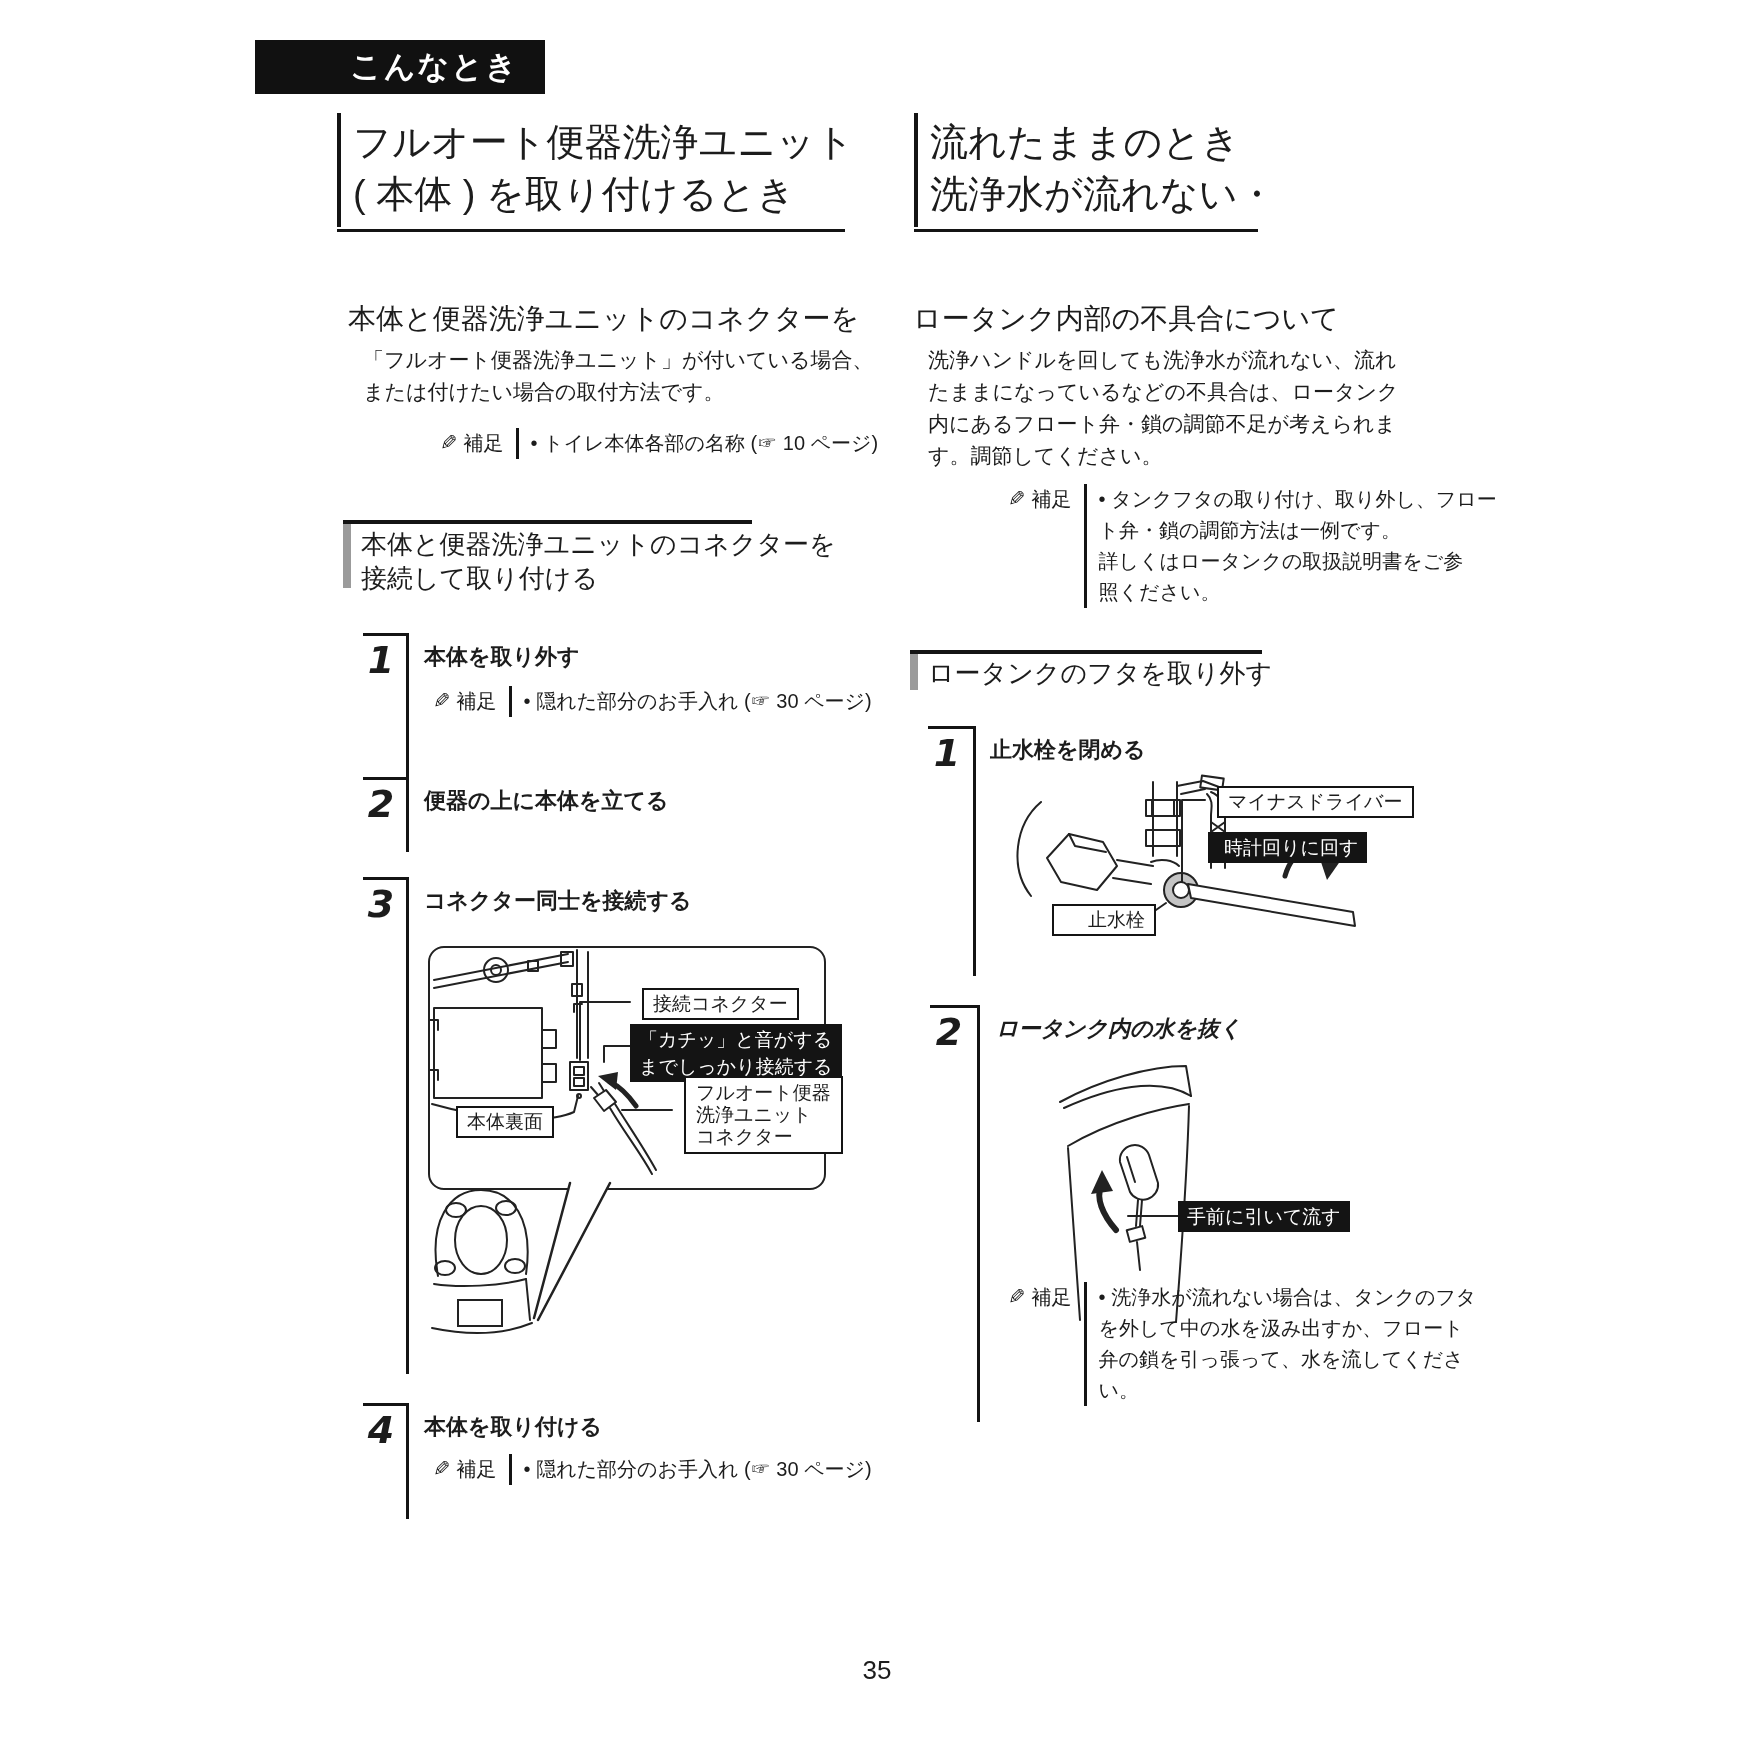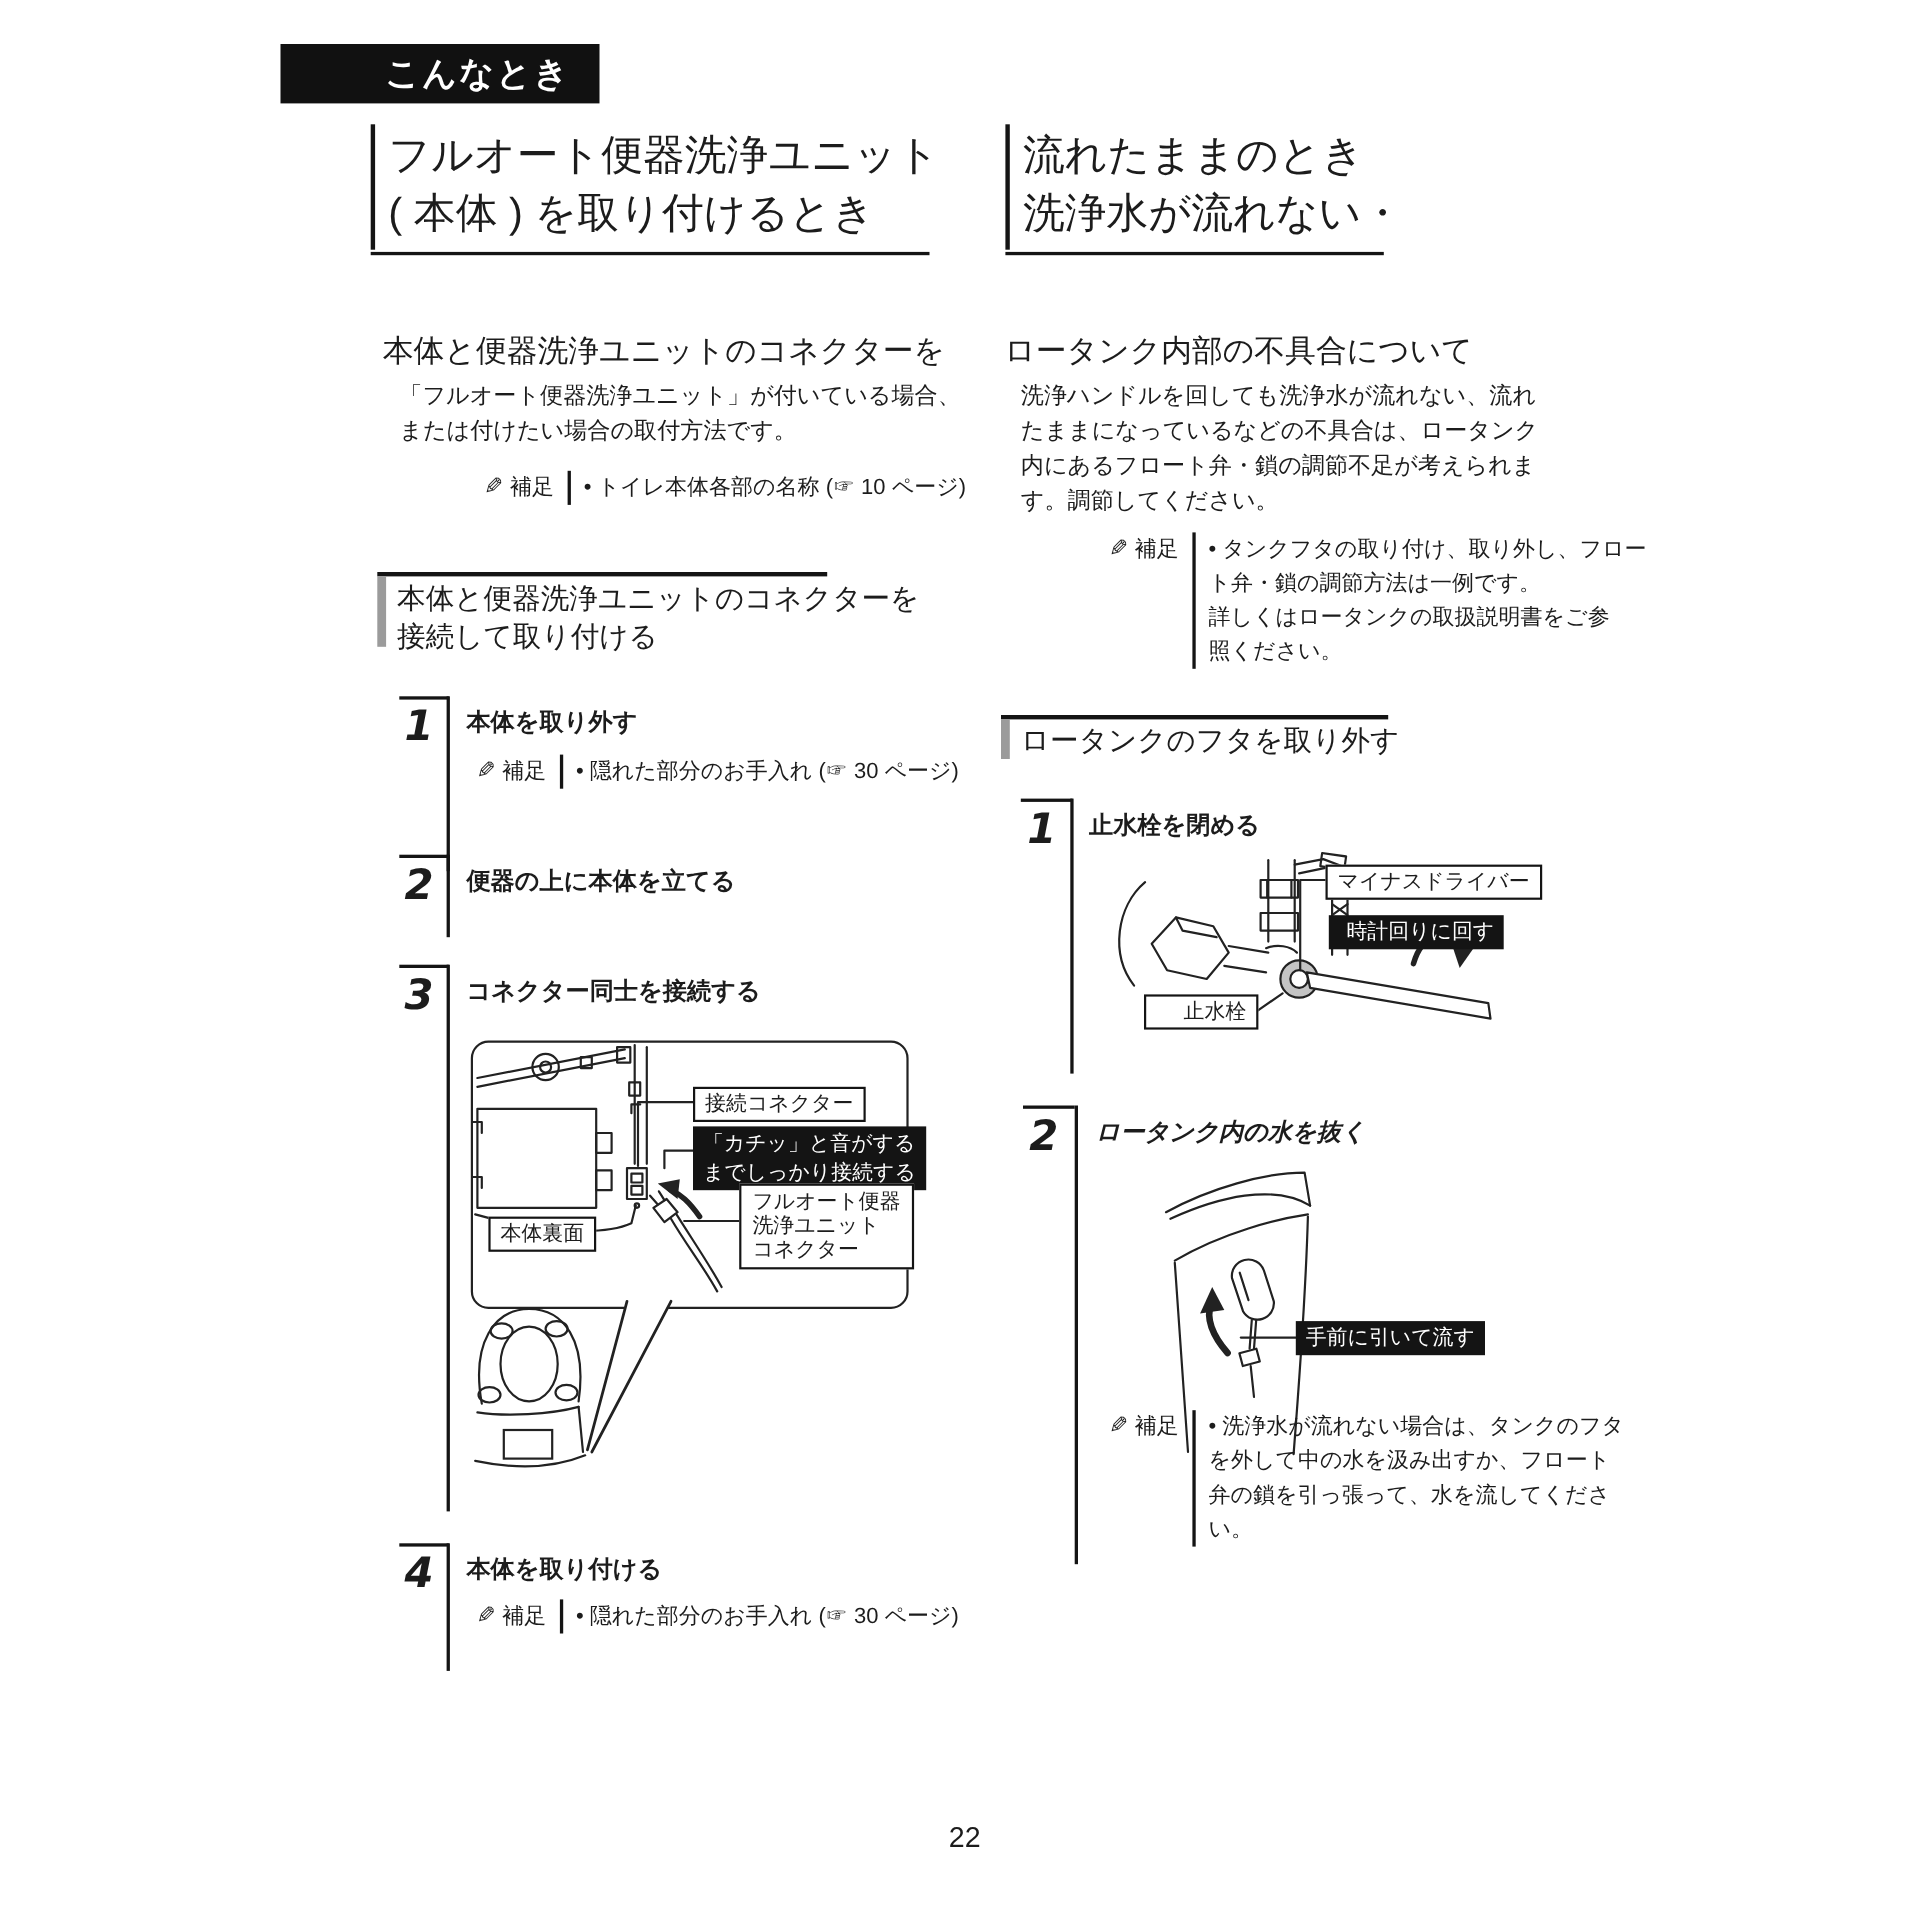--- a/index.html
+++ b/index.html
@@ -22,21 +22,21 @@
   .note .icon{display:inline-block; transform:scaleX(-1); font-size:21px; margin-right:6px; line-height:30px;}
   .note .lbl{margin-right:12px; line-height:30px;}
   .note .txt{border-left:3px solid #141414; padding-left:12px; line-height:31px;}
   .step-num{
     font-size:38px; font-weight:bold; font-style:italic; width:42px; text-align:center;
     font-family:"DejaVu Sans", sans-serif; line-height:42px;
   }
   .step-title{font-size:22px; font-weight:bold; white-space:nowrap;}
   .vline{background:#141414; width:3px;}
   .wbox{border:2px solid #141414; background:#fff; padding:1px 9px; font-size:19px;
-        line-height:26px; white-space:nowrap;}
+        line-height:26px; white-space:nowrap;margin-left:12px;}
   .bbox{background:#141414; color:#fff; padding:2px 9px; font-size:19px;
         line-height:27px; white-space:nowrap;}
   .diagram-box{border:2.5px solid #222; border-radius:16px; background:#fff;}
   .pagenum{width:1754px; text-align:center; font-size:26px;}
   svg{display:block;}
 </style>
 </head>
 <body>
 
 <div class="page">
@@ -270,15 +270,15 @@
     <span class="icon">✎</span>
     <span class="lbl">補足</span>
     <div class="txt">
       <div>• 洗浄水が流れない場合は、タンクのフタ</div>
       <div>を外して中の水を汲み出すか、フロート</div>
       <div>弁の鎖を引っ張って、水を流してくださ</div>
       <div>い。</div>
     </div>
   </div>
 
-  <div class="abs pagenum" style="left:0px; top:1655px;">22</div>
+  <div class="abs pagenum" style="left:0px; top:1655px;">35</div>
 
 </div>
 
 </body></html>

